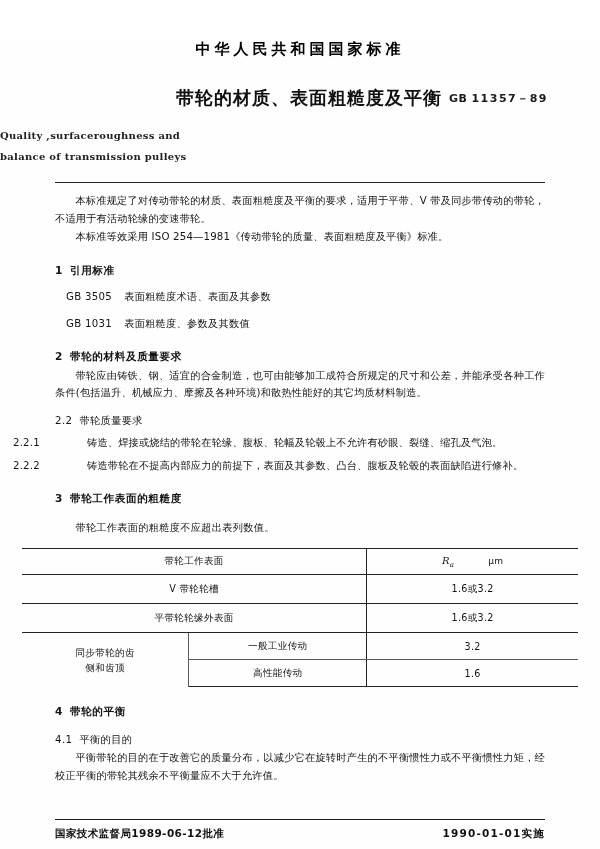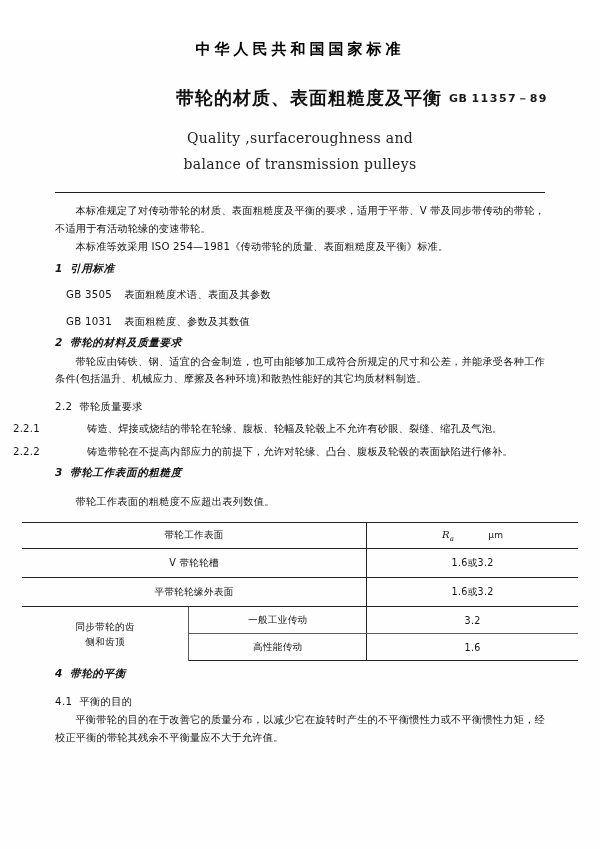--- a/index.html
+++ b/index.html
@@ -54,24 +54,23 @@
     top: 5px;
     font-size: 11px;
     font-weight: bold;
     letter-spacing: 1.5px;
     color: #1a1a1a;
     white-space: nowrap;
   }
   .std-number .gb { letter-spacing: 0.5px; margin-right: 4px; }
 
   .subtitle {
-    text-align: center;
     font-family: "DejaVu Serif", "Liberation Serif", serif;
-    font-size: 14px;
-    font-weight: normal;
+    font-size: 10px;
+    font-weight: bold;
     color: #222;
     letter-spacing: 0.3px;
   }
   .subtitle.line1 { margin-top: 16px; }
   .subtitle.line2 { margin-top: 10px; }
 
   .rule-top {
     margin: 20px 55px 0 55px;
     border: 0;
     border-top: 1.6px solid #1f1f1f;
@@ -87,25 +86,24 @@
   }
   .para {
     margin-top: 9px;
     text-align: justify;
     text-justify: inter-character;
     text-indent: 2em;
     letter-spacing: 0.2px;
   }
   .para.tight { margin-top: 1px; }
   .clause-h {
-    margin-top: 4px;
+    margin-top: 16px;
     font-weight: bold;
     font-size: 10.6px;
     letter-spacing: 0.6px;
-    font-style: italic;
   }
   .clause-h .num { margin-right: 7px; }
   .sub-h {
     margin-top: 10px;
     font-size: 10.2px;
     letter-spacing: 0.4px;
   }
   .sub-h .num { margin-right: 7px; }
   .ref-item {
     margin-top: 9px;
@@ -234,21 +232,21 @@
     <div class="para tight">带轮应由铸铁、钢、适宜的合金制造，也可由能够加工成符合所规定的尺寸和公差，并能承受各种工作条件(包括温升、机械应力、摩擦及各种环境)和散热性能好的其它均质材料制造。</div>
 
     <div class="sub-h">
       <span class="num">2.2</span><span>带轮质量要求</span>
     </div>
 
     <div class="hang">
       <span class="num">2.2.1</span><span>铸造、焊接或烧结的带轮在轮缘、腹板、轮幅及轮毂上不允许有砂眼、裂缝、缩孔及气泡。</span>
     </div>
     <div class="hang">
-      <span class="num">2.2.2</span><span>铸造带轮在不提高内部应力的前提下，允许对轮缘、凸台、腹板及轮毂的表面缺陷进行修补。</span>
+      <span class="num">2.2.2</span><span>铸造带轮在不提高内部应力的前提下，表面及其参数、凸台、腹板及轮毂的表面缺陷进行修补。</span>
     </div>
 
     <div class="clause-h">
       <span class="num">3</span><span>带轮工作表面的粗糙度</span>
     </div>
 
     <div class="lead-para">带轮工作表面的粗糙度不应超出表列数值。</div>
   </div>
 
   <div class="tbl-wrap">
@@ -292,14 +290,21 @@
     <div class="clause-h">
       <span class="num">4</span><span>带轮的平衡</span>
     </div>
 
     <div class="sub-h">
       <span class="num">4.1</span><span>平衡的目的</span>
     </div>
     <div class="para tight">平衡带轮的目的在于改善它的质量分布，以减少它在旋转时产生的不平衡惯性力或不平衡惯性力矩，经校正平衡的带轮其残余不平衡量应不大于允许值。</div>
   </div>
 
+  <div class="footer">
+    <hr class="rule-bottom">
+    <div class="footer-row">
+      <span class="cn">国家技术监督局1989-06-12批准</span>
+      <span class="date">1990-01-01实施</span>
+    </div>
+  </div>
 
 </div>
 
 </body></html>

